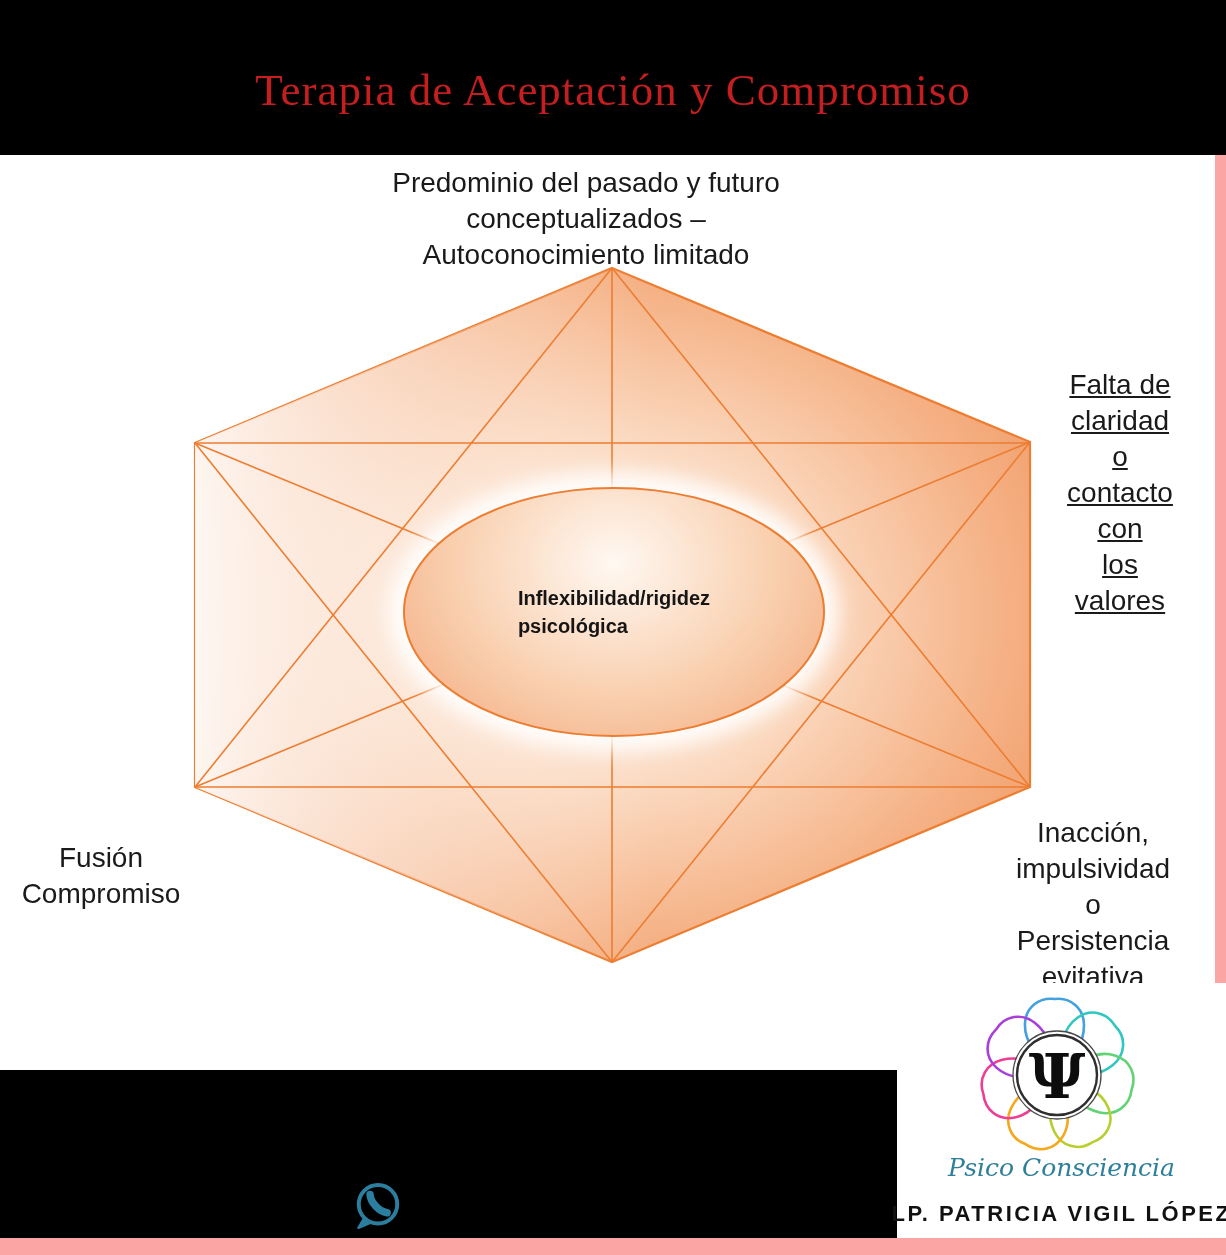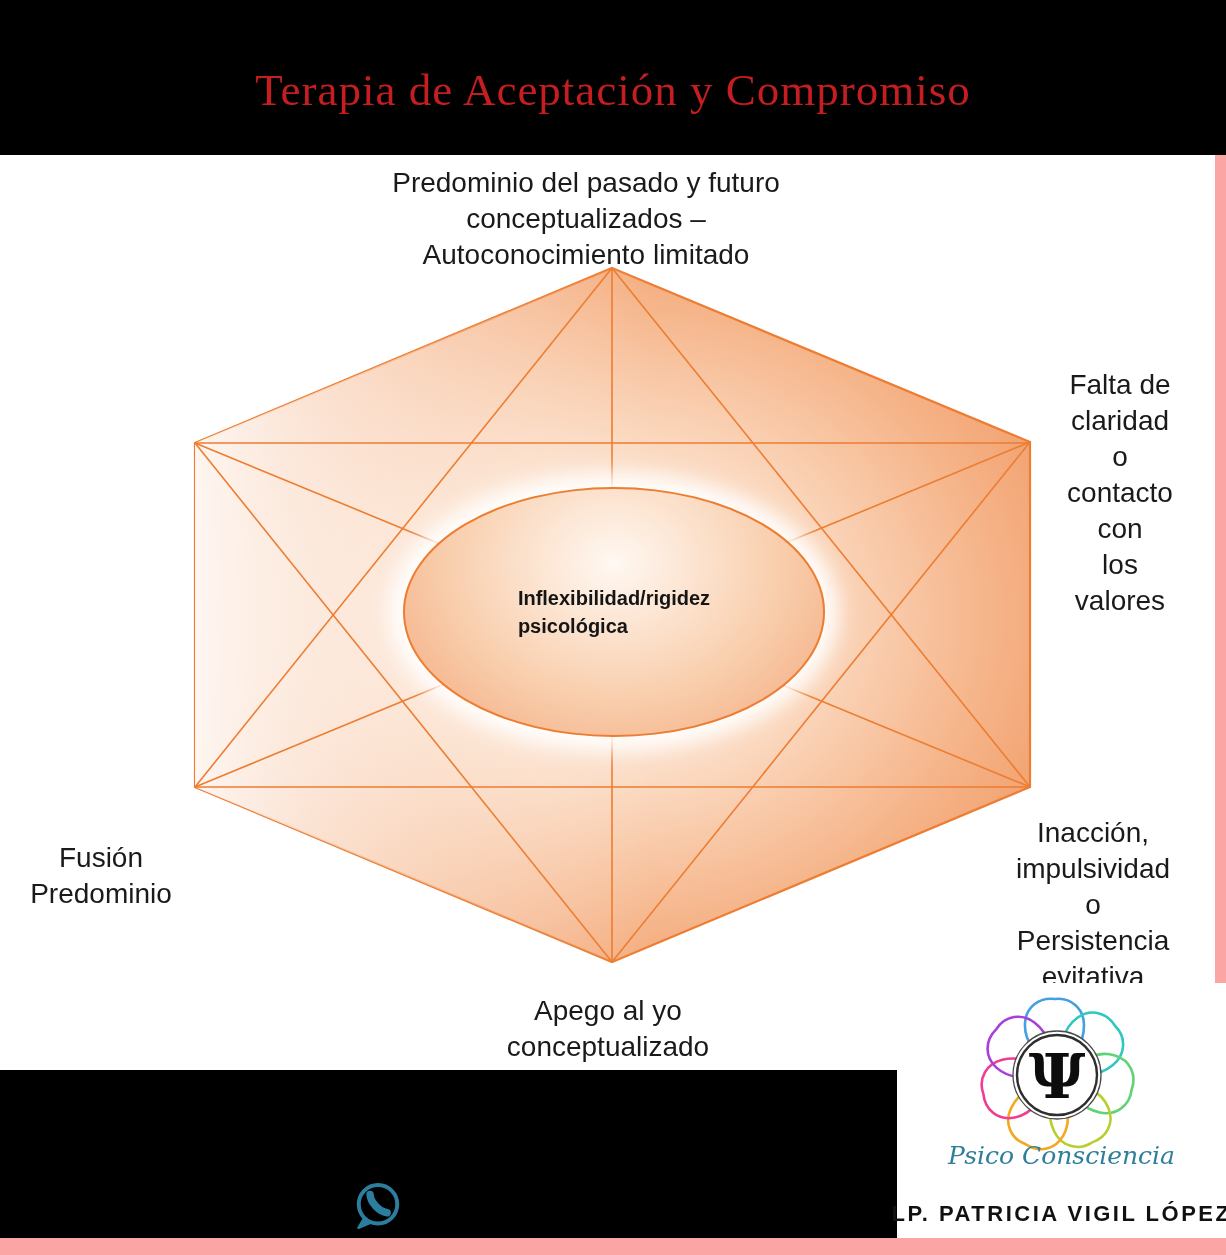--- a/index.html
+++ b/index.html
@@ -15,29 +15,29 @@
        border-radius:50%;border:2px solid #ed7d31;
        background:radial-gradient(ellipse at 50% 30%, #fff8f2 0%, #f9cfae 55%, #f2a67a 100%);
        box-shadow:0 0 20px 14px rgba(255,255,255,0.93);
        display:flex;align-items:center;justify-content:center;}
   .center-label{font-size:20px;line-height:28px;font-weight:bold;color:#151515;
        text-align:left;white-space:pre-line;}
   .node-label{position:absolute;transform:translateX(-50%);font-size:28px;line-height:36px;
        color:#1a1a1a;text-align:center;white-space:pre-line;}
   .lbl-top{left:578px;top:165px;margin-left:8px;}
   .lbl-ul{left:97px;top:385px;}
-  .lbl-ur{left:1120px;top:367px;}
+  .lbl-ur{left:1120px;top:367px;text-decoration:underline;}
   .lbl-ll{left:101px;top:840px;}
   .lbl-lr{left:1093px;top:815px;}
   .lbl-b{left:608px;top:993px;}
   .footer-band{position:absolute;left:0;top:1070px;width:897px;height:168px;background:#000;}
   .whatsapp{position:absolute;left:350px;top:1178px;width:56px;height:56px;}
   .logo-box{position:absolute;left:897px;top:983px;width:329px;height:255px;background:#fff;}
   .logo-flower{position:absolute;left:0;top:0;width:329px;height:255px;}
-  .brand-script{position:absolute;left:50%;top:158px;transform:translateX(-50%);
+  .brand-script{position:absolute;left:50%;top:170px;transform:translateX(-50%);
        font-family:"DejaVu Serif",serif;font-style:italic;font-size:25px;color:#2e7f99;
        white-space:nowrap;}
   .brand-name{position:absolute;left:50%;top:218px;transform:translateX(-50%);
        font-weight:bold;font-size:22px;letter-spacing:2.5px;color:#111;white-space:nowrap;}
 </style>
 </head>
 <body>
 
 <div id="canvas">
 
@@ -81,27 +81,25 @@
   </div>
 
   <div class="node-label lbl-top">Predominio del pasado y futuro
 conceptualizados –
 Autoconocimiento limitado</div>
   <div class="node-label lbl-ur">Falta de
 claridad o
 contacto con
 los valores</div>
   <div class="node-label lbl-ll">Fusión
-Predominio</div>
+Compromiso</div>
   <div class="node-label lbl-lr">Inacción,
 impulsividad
 o Persistencia
 evitativa</div>
-  <div class="node-label lbl-b">Apego al yo
-conceptualizado</div>
 
   <div class="footer-band"></div>
 
   <svg class="whatsapp" viewBox="0 0 48 48">
     <circle cx="24" cy="22.5" r="16.5" fill="none" stroke="#2c7e9e" stroke-width="3.4"></circle>
     <path d="M12,34.5 L7.2,42.8 L16.8,38.8 Z" fill="#2c7e9e" stroke="#2c7e9e" stroke-width="2" stroke-linejoin="round"></path>
     <path d="M17.2,14.2 C17.6,21 24.8,28.6 31.8,29.8" fill="none" stroke="#2c7e9e" stroke-width="6.4" stroke-linecap="round"></path>
   </svg>
 
   <div class="logo-box">

